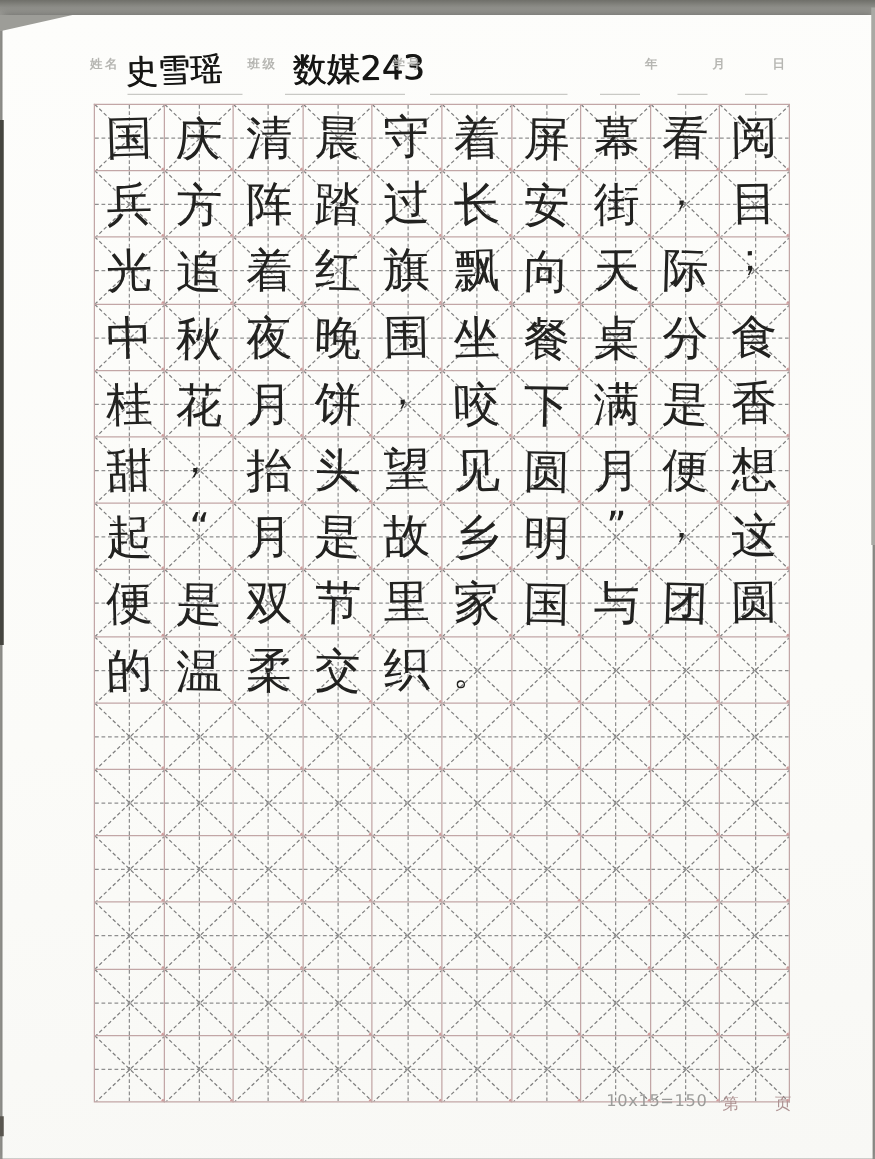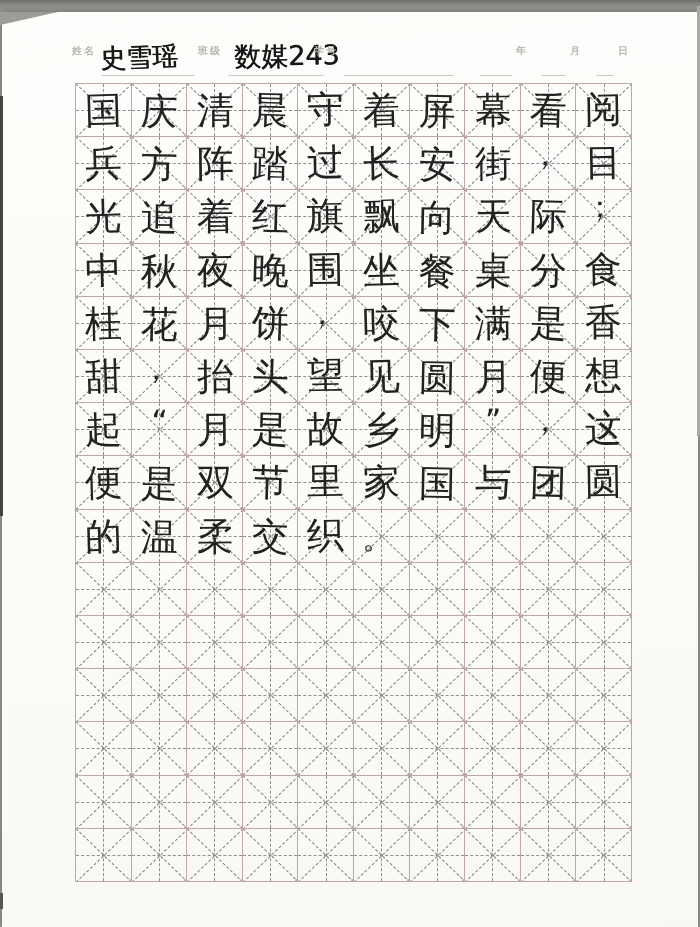--- a/index.html
+++ b/index.html
@@ -1072,19 +1072,24 @@
           <i class="d2"></i>
         </div>
         <div class="cell">
           <i class="mh"></i>
           <i class="mv"></i>
           <i class="d1"></i>
           <i class="d2"></i>
         </div>
       </div>
 
+    <div id="footer">
+      <span id="count-formula">10x15=150</span>
+      <span id="page-prefix">第</span>
+      <span id="page-suffix">页</span>
+    </div>
   </div>
 
   <div class="corner-bg"></div>
   <div class="right-sliver"></div>
   <div class="left-strip"></div>
   <div class="left-mark"></div>
 </div>
 
 </body></html>

